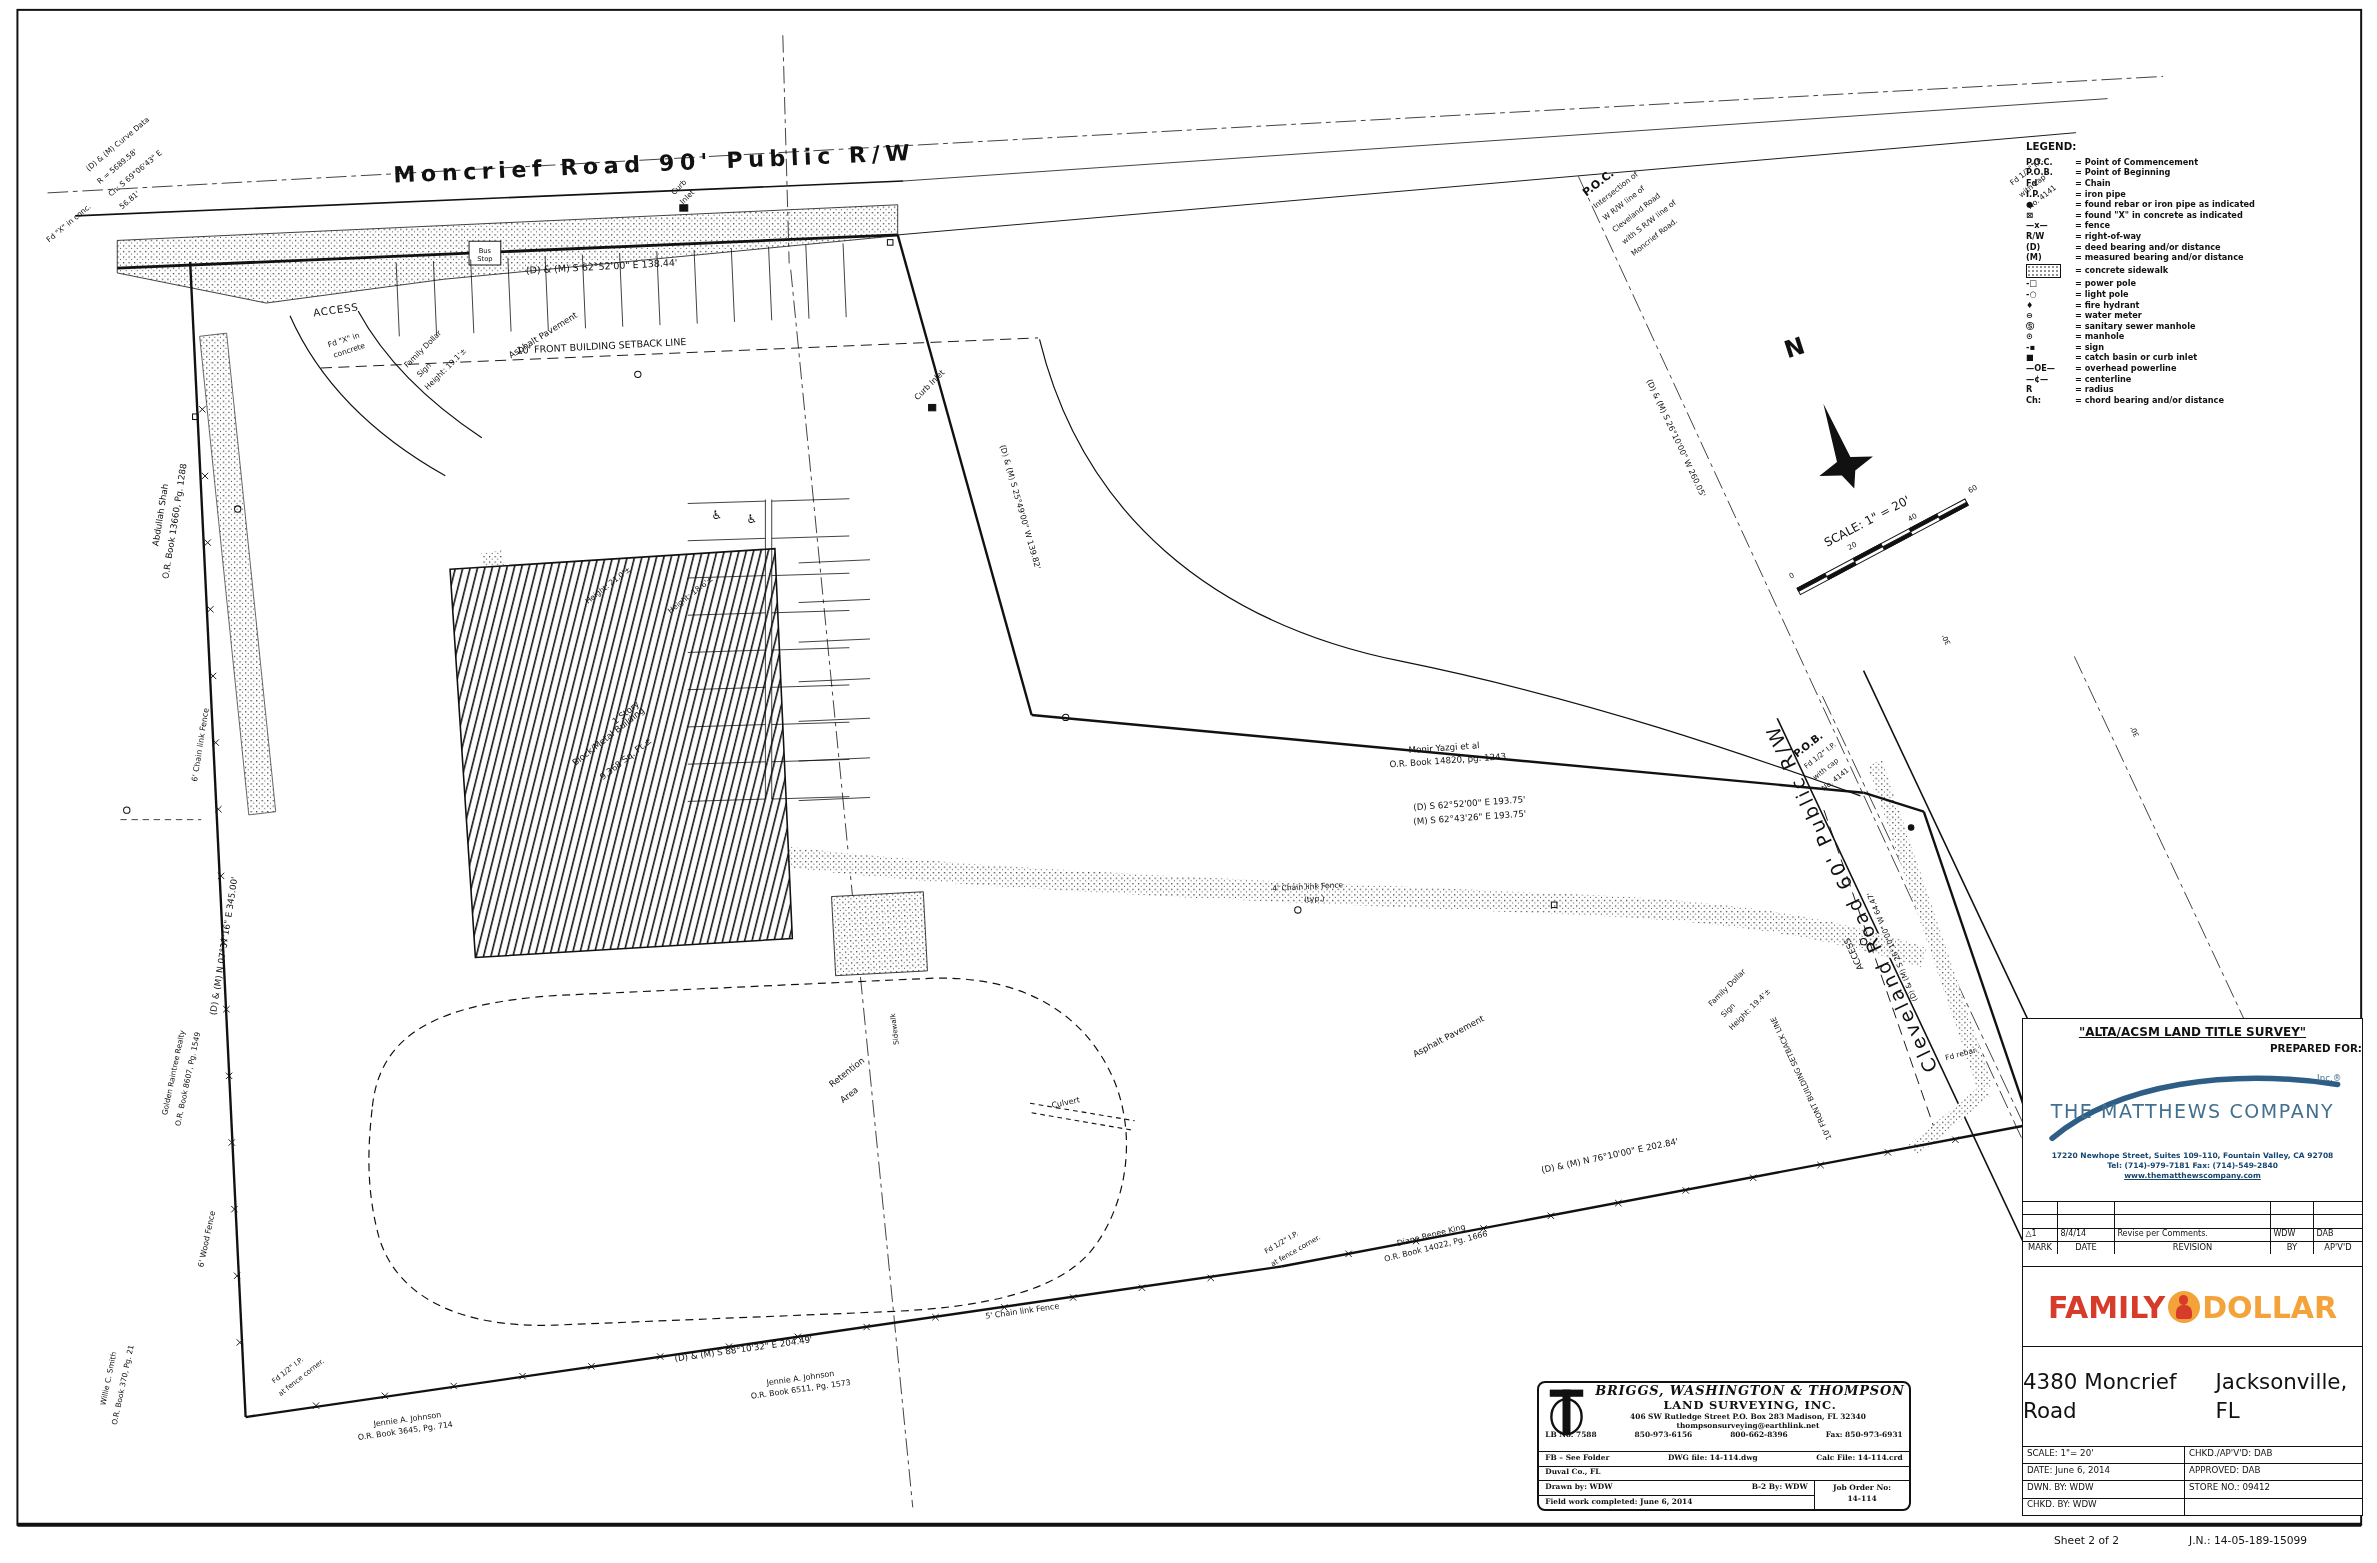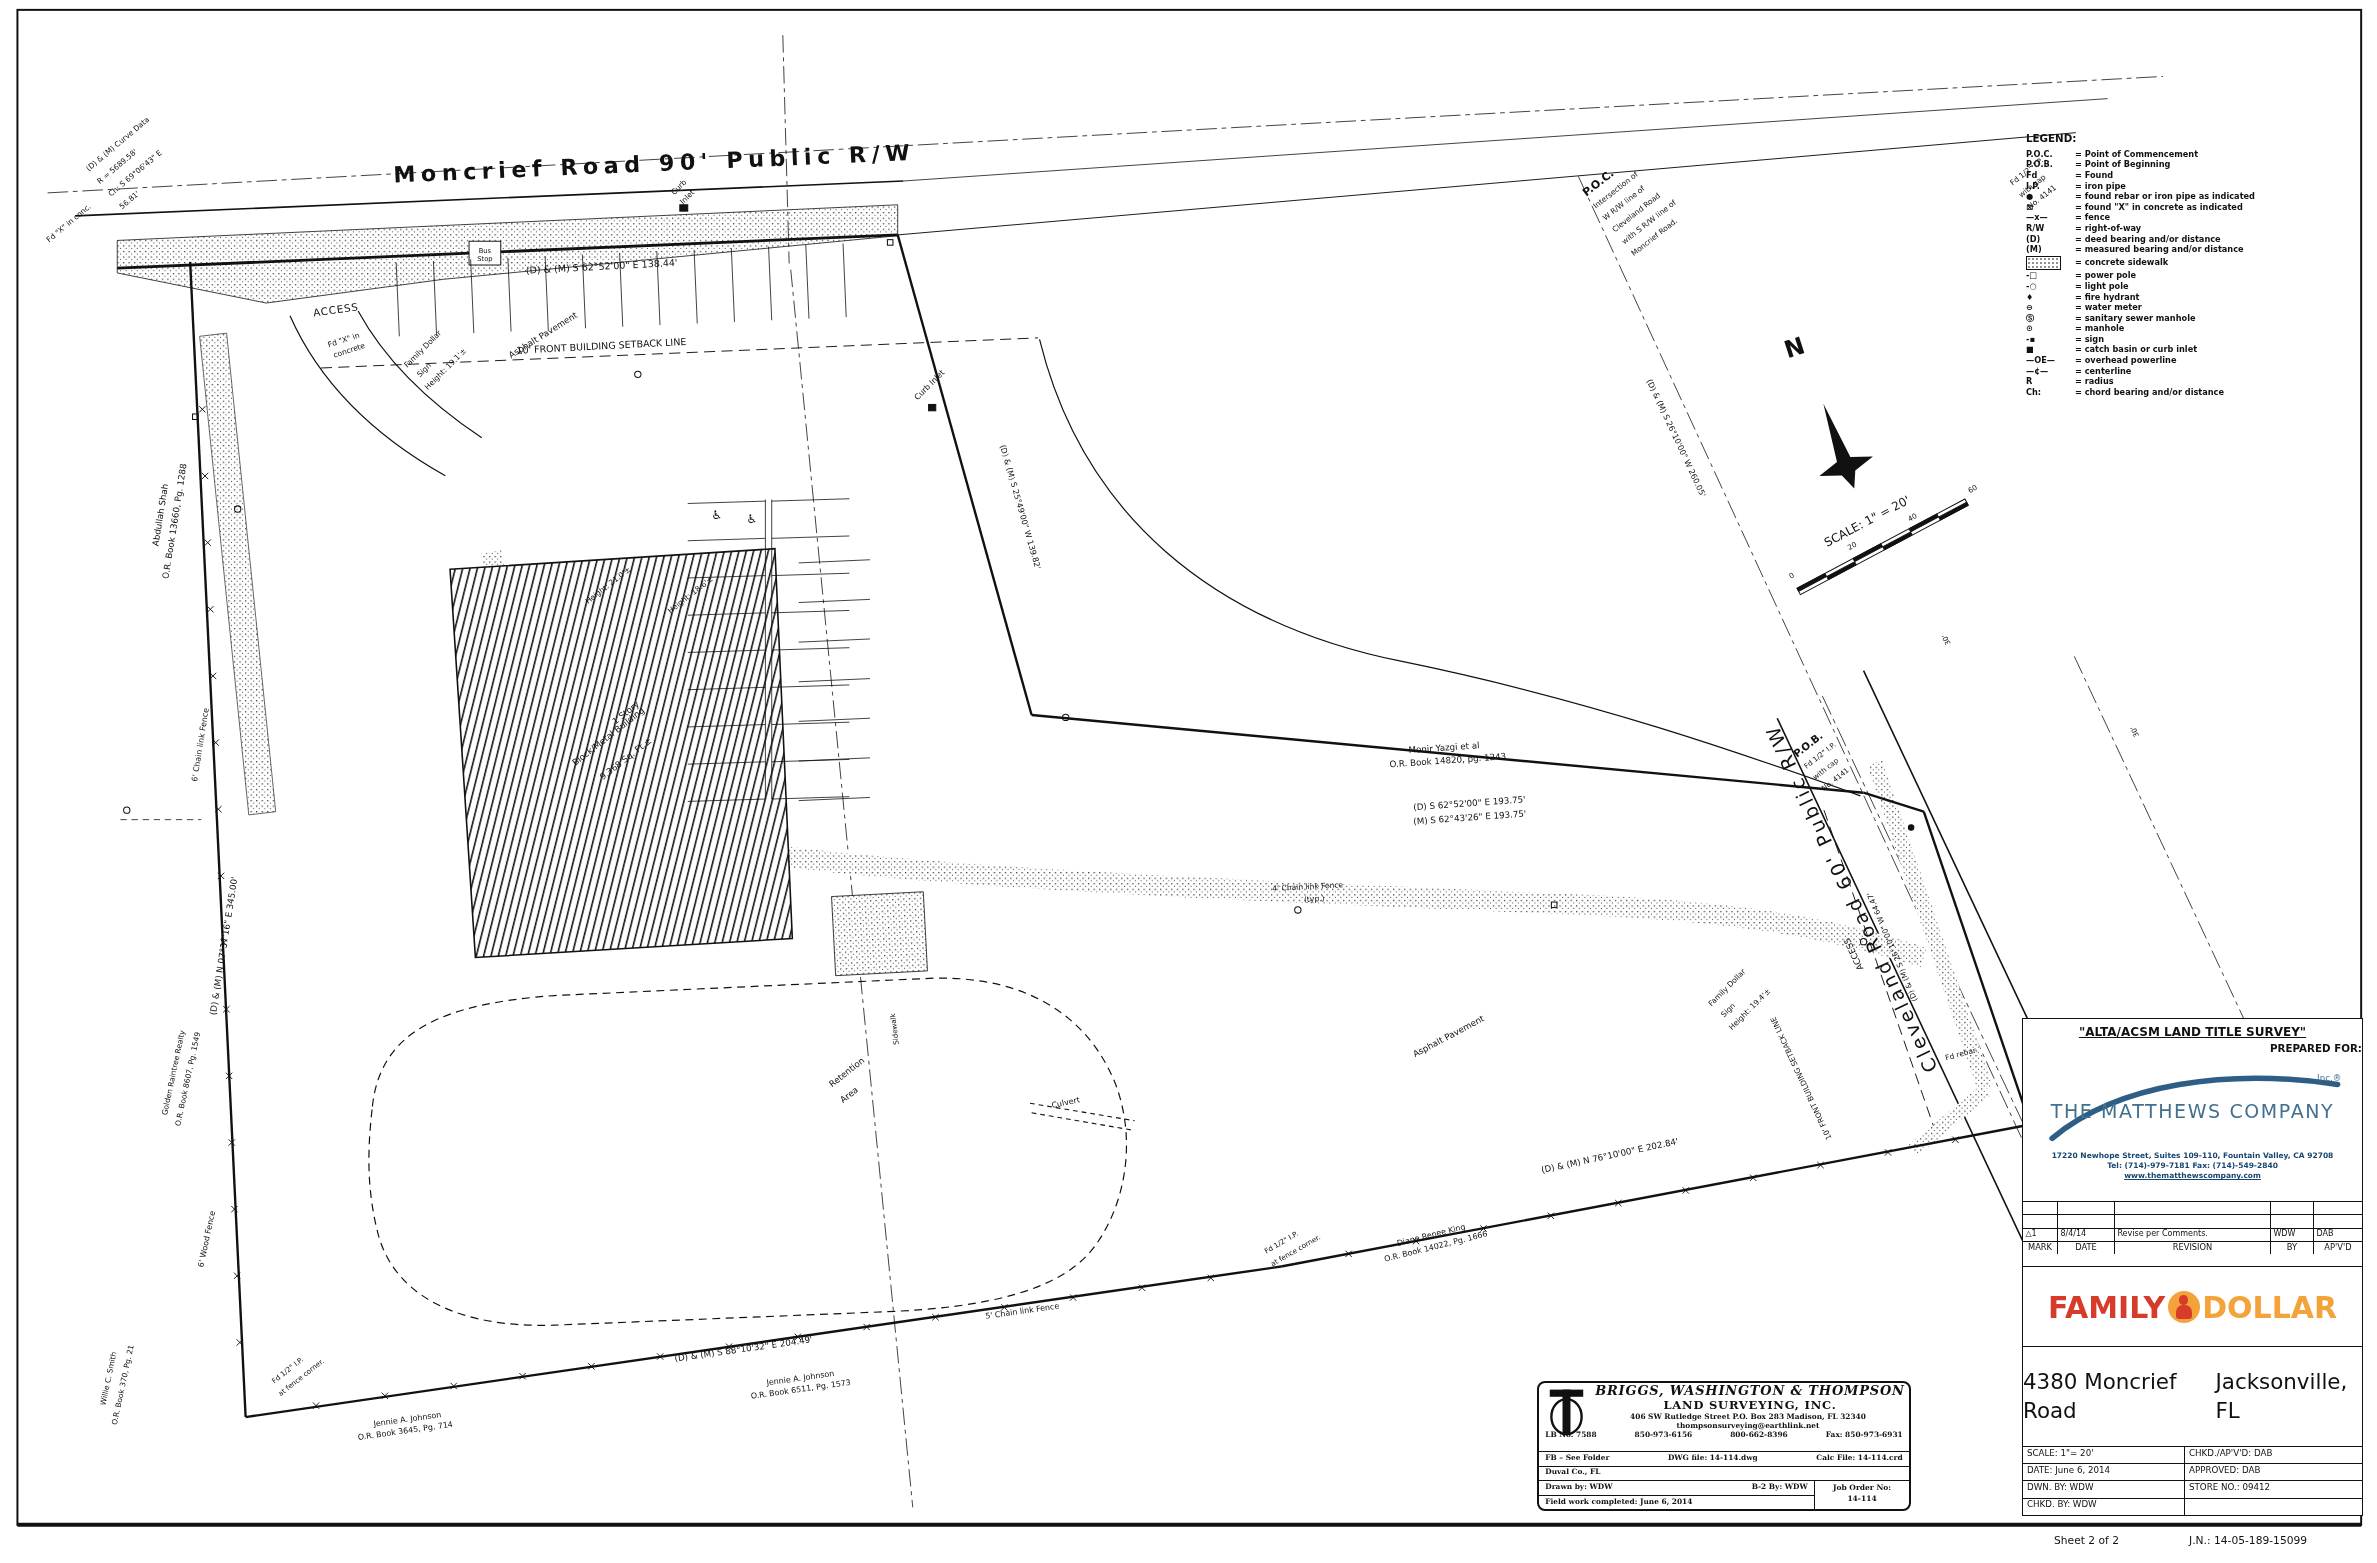--- a/index.html
+++ b/index.html
@@ -2,21 +2,21 @@
 <html style="font-size:12.7px"><head>
 <meta charset="utf-8">
 <style>
   html,body{margin:0;padding:0;background:#ffffff;}
   .sheet{position:relative;width:2377px;height:1564px;background:#fff;color:#111;
          font-family:"DejaVu Sans",sans-serif;overflow:hidden;}
   #plan{position:absolute;left:0;top:0;}
   #plan text{fill:#111;font-family:"DejaVu Sans",sans-serif;}
 
   
-  .legend{position:absolute;left:2026px;top:132px;width:336px;}
+  .legend{position:absolute;left:2026px;top:140px;width:336px;}
   .lg-title{font-size:10.3px;font-weight:700;margin-bottom:4.8px;}
   .lgrow{display:grid;grid-template-columns:46px 12.7px 1fr;align-items:center;
          font-size:8.2px;font-weight:600;line-height:10.6px;}
   .lgsym{white-space:nowrap;}
   .lgeq{text-align:center;}
   .lgswatch{display:inline-block;width:33px;height:12px;border:1.3px solid #111;
             background-image:radial-gradient(#111 0.6px,transparent 0.8px);background-size:4px 4px;margin:0.8px 0;}
 
   
   .tbox{position:absolute;left:2022px;width:341px;border:1.7px solid #111;background:#fff;box-sizing:border-box;}
@@ -399,21 +399,21 @@
           <span class="lgdesc">Point of Commencement</span>
         </div>
         <div class="lgrow">
           <span class="lgsym">P.O.B.</span>
           <span class="lgeq">=</span>
           <span class="lgdesc">Point of Beginning</span>
         </div>
         <div class="lgrow">
           <span class="lgsym">Fd</span>
           <span class="lgeq">=</span>
-          <span class="lgdesc">Found</span>
+          <span class="lgdesc">Chain</span>
         </div>
         <div class="lgrow">
           <span class="lgsym">I.P.</span>
           <span class="lgeq">=</span>
           <span class="lgdesc">iron pipe</span>
         </div>
         <div class="lgrow">
           <span class="lgsym">●</span>
           <span class="lgeq">=</span>
           <span class="lgdesc">found rebar or iron pipe as indicated</span>

